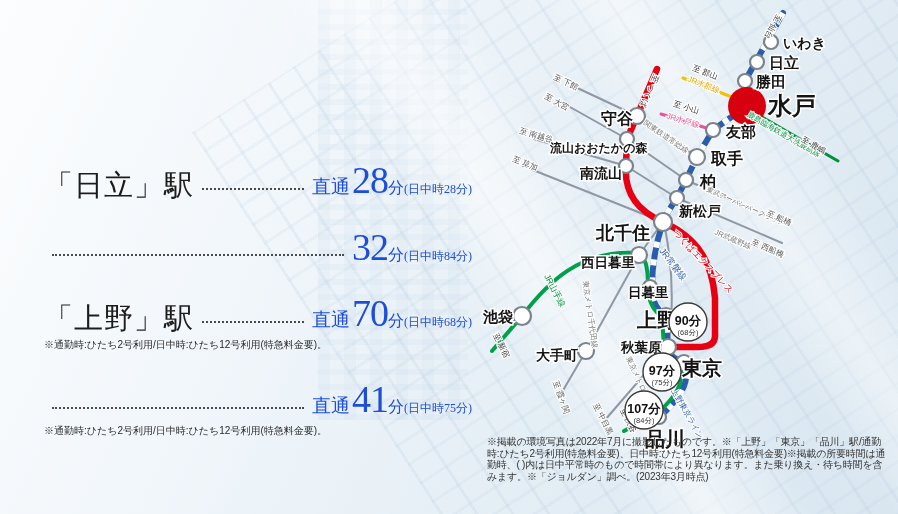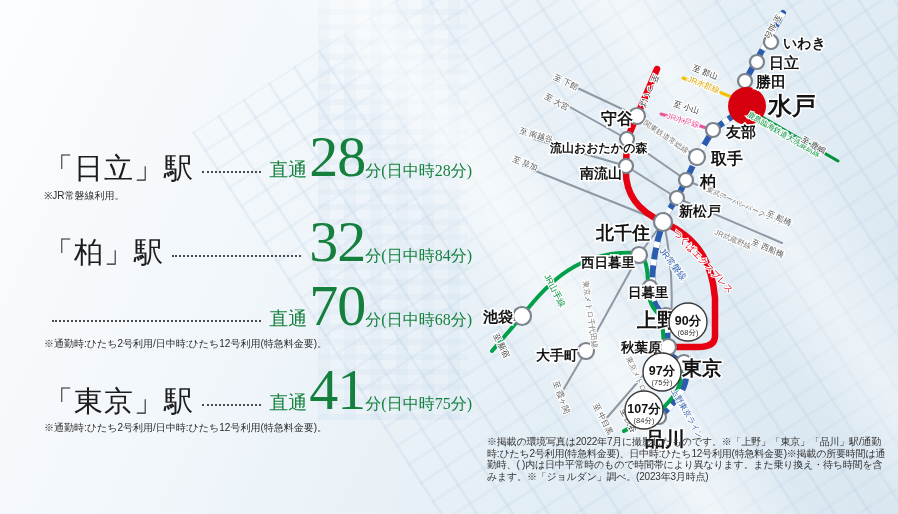--- a/index.html
+++ b/index.html
@@ -25,28 +25,28 @@
       repeating-linear-gradient(90deg, rgba(170,198,224,.20) 0 12px, transparent 12px 26px);
     opacity:.45;
   }
   .bg-streak{
     left:250px;top:0;width:648px;height:514px;
     background:linear-gradient(55deg, transparent 38%, rgba(255,255,255,.55) 46%, transparent 56%, transparent 64%, rgba(255,255,255,.45) 72%, transparent 82%);
   }
   
   #access-list{position:absolute;left:44px;top:133px;width:428px;}
   .row{margin-bottom:15px;}
-  .row-main{display:flex;align-items:flex-end;}
+  .row-main{display:flex;align-items:flex-end;margin-top:32px;}
   .st-name{font-family:"Liberation Serif","DejaVu Serif",serif;font-size:29px;line-height:1.05;color:#1c1c1c;letter-spacing:1px;white-space:nowrap;}
   .leader{flex:1;border-bottom:2.5px dotted #4a4a4a;height:1px;align-self:flex-end;margin:0 8px 10px 8px;min-width:24px;}
-  .time{display:flex;align-items:baseline;font-family:"Liberation Serif","DejaVu Serif",serif;color:#15803d;white-space:nowrap;}
+  .time{display:flex;align-items:baseline;font-family:"Liberation Serif","DejaVu Serif",serif;color:#1d4ed8;white-space:nowrap;}
   .pfx{font-size:19px;margin-right:2px;}
-  .num{font-size:58px;line-height:.82;letter-spacing:-1px;}
+  .num{font-size:38px;line-height:.82;letter-spacing:-1px;}
   .unit{font-size:16px;}
-  .paren{font-size:16px;}
+  .paren{font-size:12px;}
   .note{font-size:10px;color:#2a2a2a;margin-top:5px;letter-spacing:0;}
   
   #route-map{position:absolute;left:0;top:0;width:898px;height:514px;}
   #route-map text{font-family:"Liberation Sans",sans-serif;}
   .st-label{fill:#141414;paint-order:stroke;stroke:#ffffff;stroke-width:3px;}
   .rot-label{paint-order:stroke;stroke:#ffffff;stroke-width:2.2px;}
   .badge-main{font-family:"Liberation Serif","DejaVu Serif",serif;fill:#111;font-weight:bold;}
   .badge-sub{font-family:"Liberation Sans",sans-serif;fill:#333;}
   
   #disclaimer{position:absolute;left:487px;top:436px;width:402px;font-size:10px;line-height:11.5px;color:#333;letter-spacing:-.2px;margin:0;}
@@ -161,48 +161,46 @@
       <div class="row-main">
         <span class="st-name">「日立」駅</span>
         <span class="leader"></span>
         <span class="time">
           <span class="pfx">直通</span>
           <span class="num">28</span>
           <span class="unit">分</span>
           <span class="paren">(日中時28分)</span>
         </span>
       </div>
-      <div class="note">※JR常磐線利用。</div>
-    </div>
-    <div class="row">
-      <div class="row-main">
-        <span class="st-name">「柏」駅</span>
+    </div>
+    <div class="row">
+      <div class="row-main">
         <span class="leader"></span>
         <span class="time">
           <span class="num">32</span>
           <span class="unit">分</span>
           <span class="paren">(日中時84分)</span>
         </span>
       </div>
     </div>
     <div class="row">
       <div class="row-main">
+        <span class="st-name">「上野」駅</span>
         <span class="leader"></span>
         <span class="time">
           <span class="pfx">直通</span>
           <span class="num">70</span>
           <span class="unit">分</span>
           <span class="paren">(日中時68分)</span>
         </span>
       </div>
       <div class="note">※通勤時:ひたち2号利用/日中時:ひたち12号利用(特急料金要)。</div>
     </div>
     <div class="row">
       <div class="row-main">
-        <span class="st-name">「東京」駅</span>
         <span class="leader"></span>
         <span class="time">
           <span class="pfx">直通</span>
           <span class="num">41</span>
           <span class="unit">分</span>
           <span class="paren">(日中時75分)</span>
         </span>
       </div>
       <div class="note">※通勤時:ひたち2号利用/日中時:ひたち12号利用(特急料金要)。</div>
     </div>

